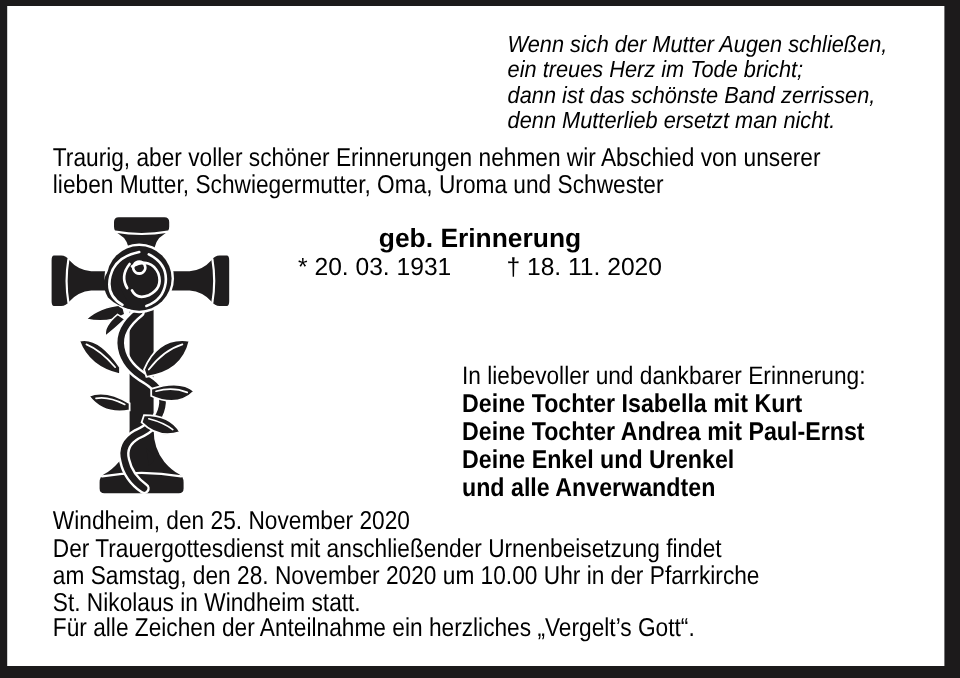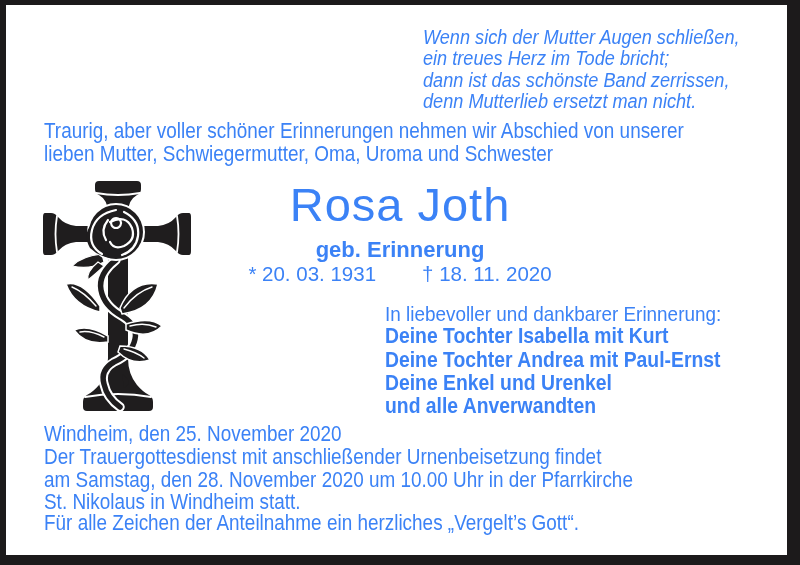--- a/index.html
+++ b/index.html
@@ -1,18 +1,18 @@
 <!DOCTYPE html>
 <html lang="de"><head>
 <meta charset="utf-8">
 <style>
   html,body { margin:0; padding:0; background:#ffffff; }
   .page {
     position:relative; width:800px; height:565px; background:#ffffff;
-    font-family:"Liberation Sans", sans-serif; color:#3b82f6; overflow:hidden;
+    font-family:"Liberation Sans", sans-serif; color:#000000; overflow:hidden;
   }
   .frame {
     position:absolute; inset:0; box-sizing:border-box;
     border-left:6px solid #1c1a1b; border-top:5px solid #1c1a1b;
     border-right:13px solid #1c1a1b; border-bottom:10px solid #1c1a1b;
     pointer-events:none;
   }
   .abs { position:absolute; }
   .nowrap { white-space:nowrap; }
 
@@ -109,21 +109,20 @@
         <path d="M78 34 Q58 38 54 54 Q50 70 64 78"></path>
         <path d="M86 36 Q102 44 100 60 Q98 74 84 79"></path>
         <path d="M70 44 Q62 54 68 64"></path>
         <path d="M72 46 Q88 38 94 52 Q98 64 86 70 Q76 74 72 66"></path>
         <path d="M78 52 a5 5 0 1 1 0.1 0"></path>
       </g>
     </svg>
   </div>
 
   <div class="abs name-block">
-    <div class="name">Rosa Joth</div>
     <div class="maiden">geb. Erinnerung</div>
     <div class="dates">
       <span>* 20. 03. 1931</span>
       <span>† 18. 11. 2020</span>
     </div>
   </div>
 
   <div class="abs remembrance">
     <div class="nowrap">In liebevoller und dankbarer Erinnerung:</div>
     <div class="nowrap bold">Deine Tochter Isabella mit Kurt</div>

